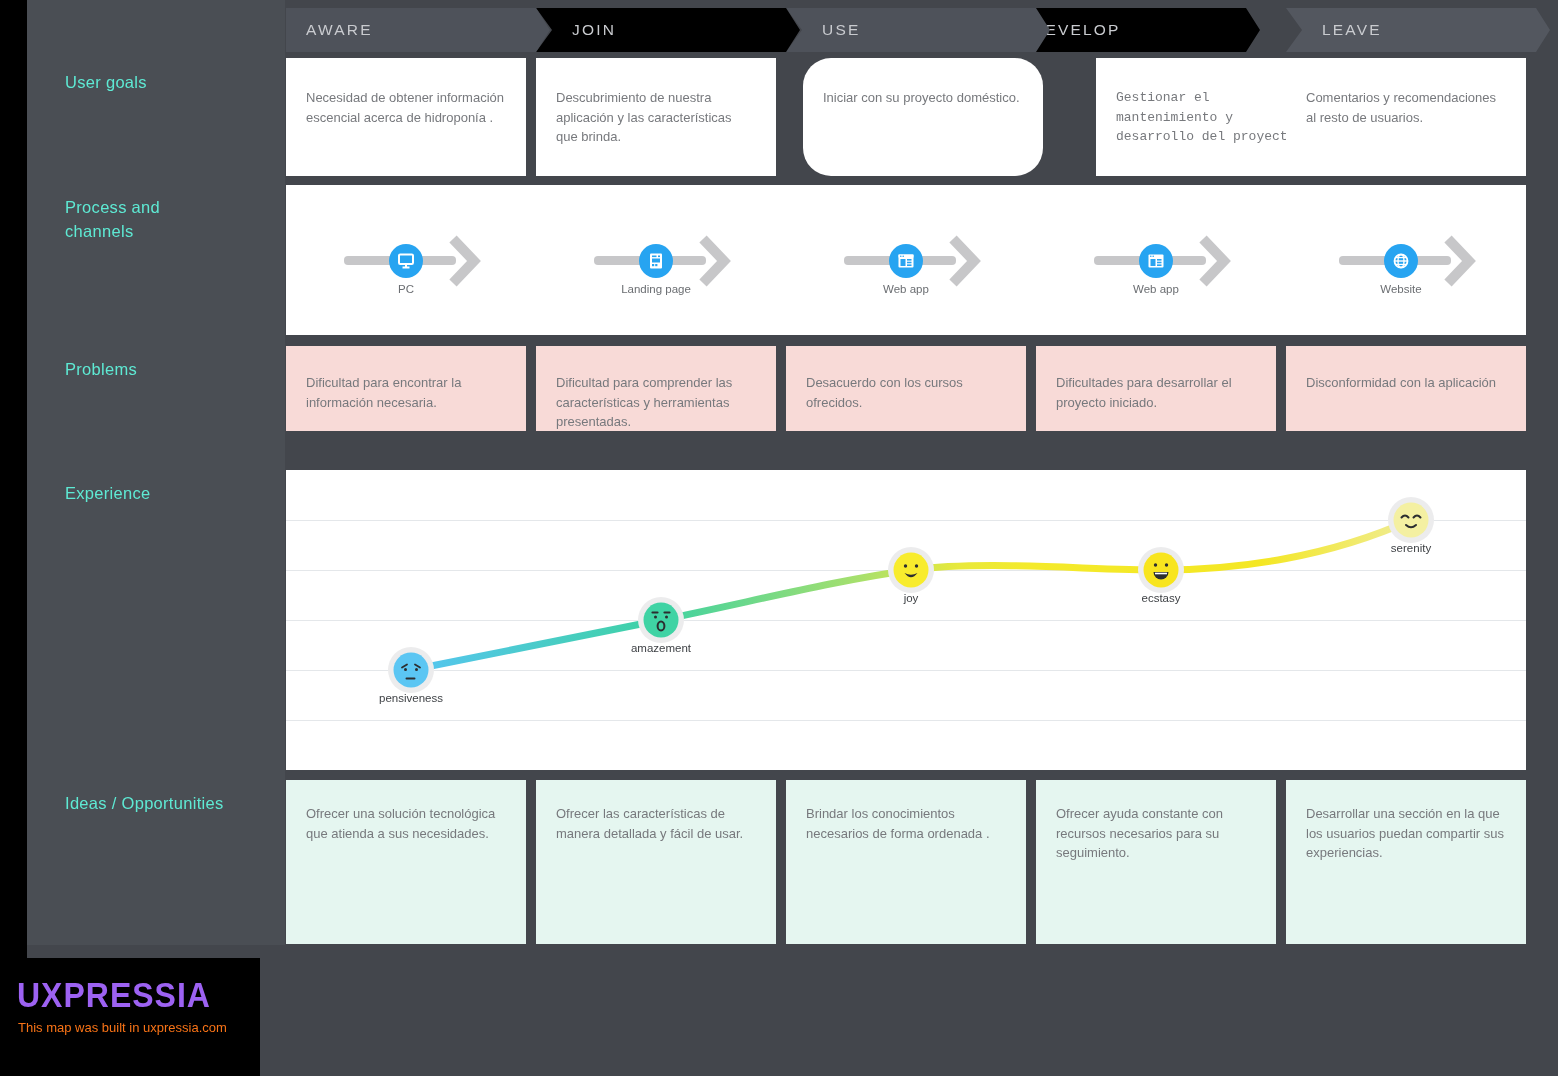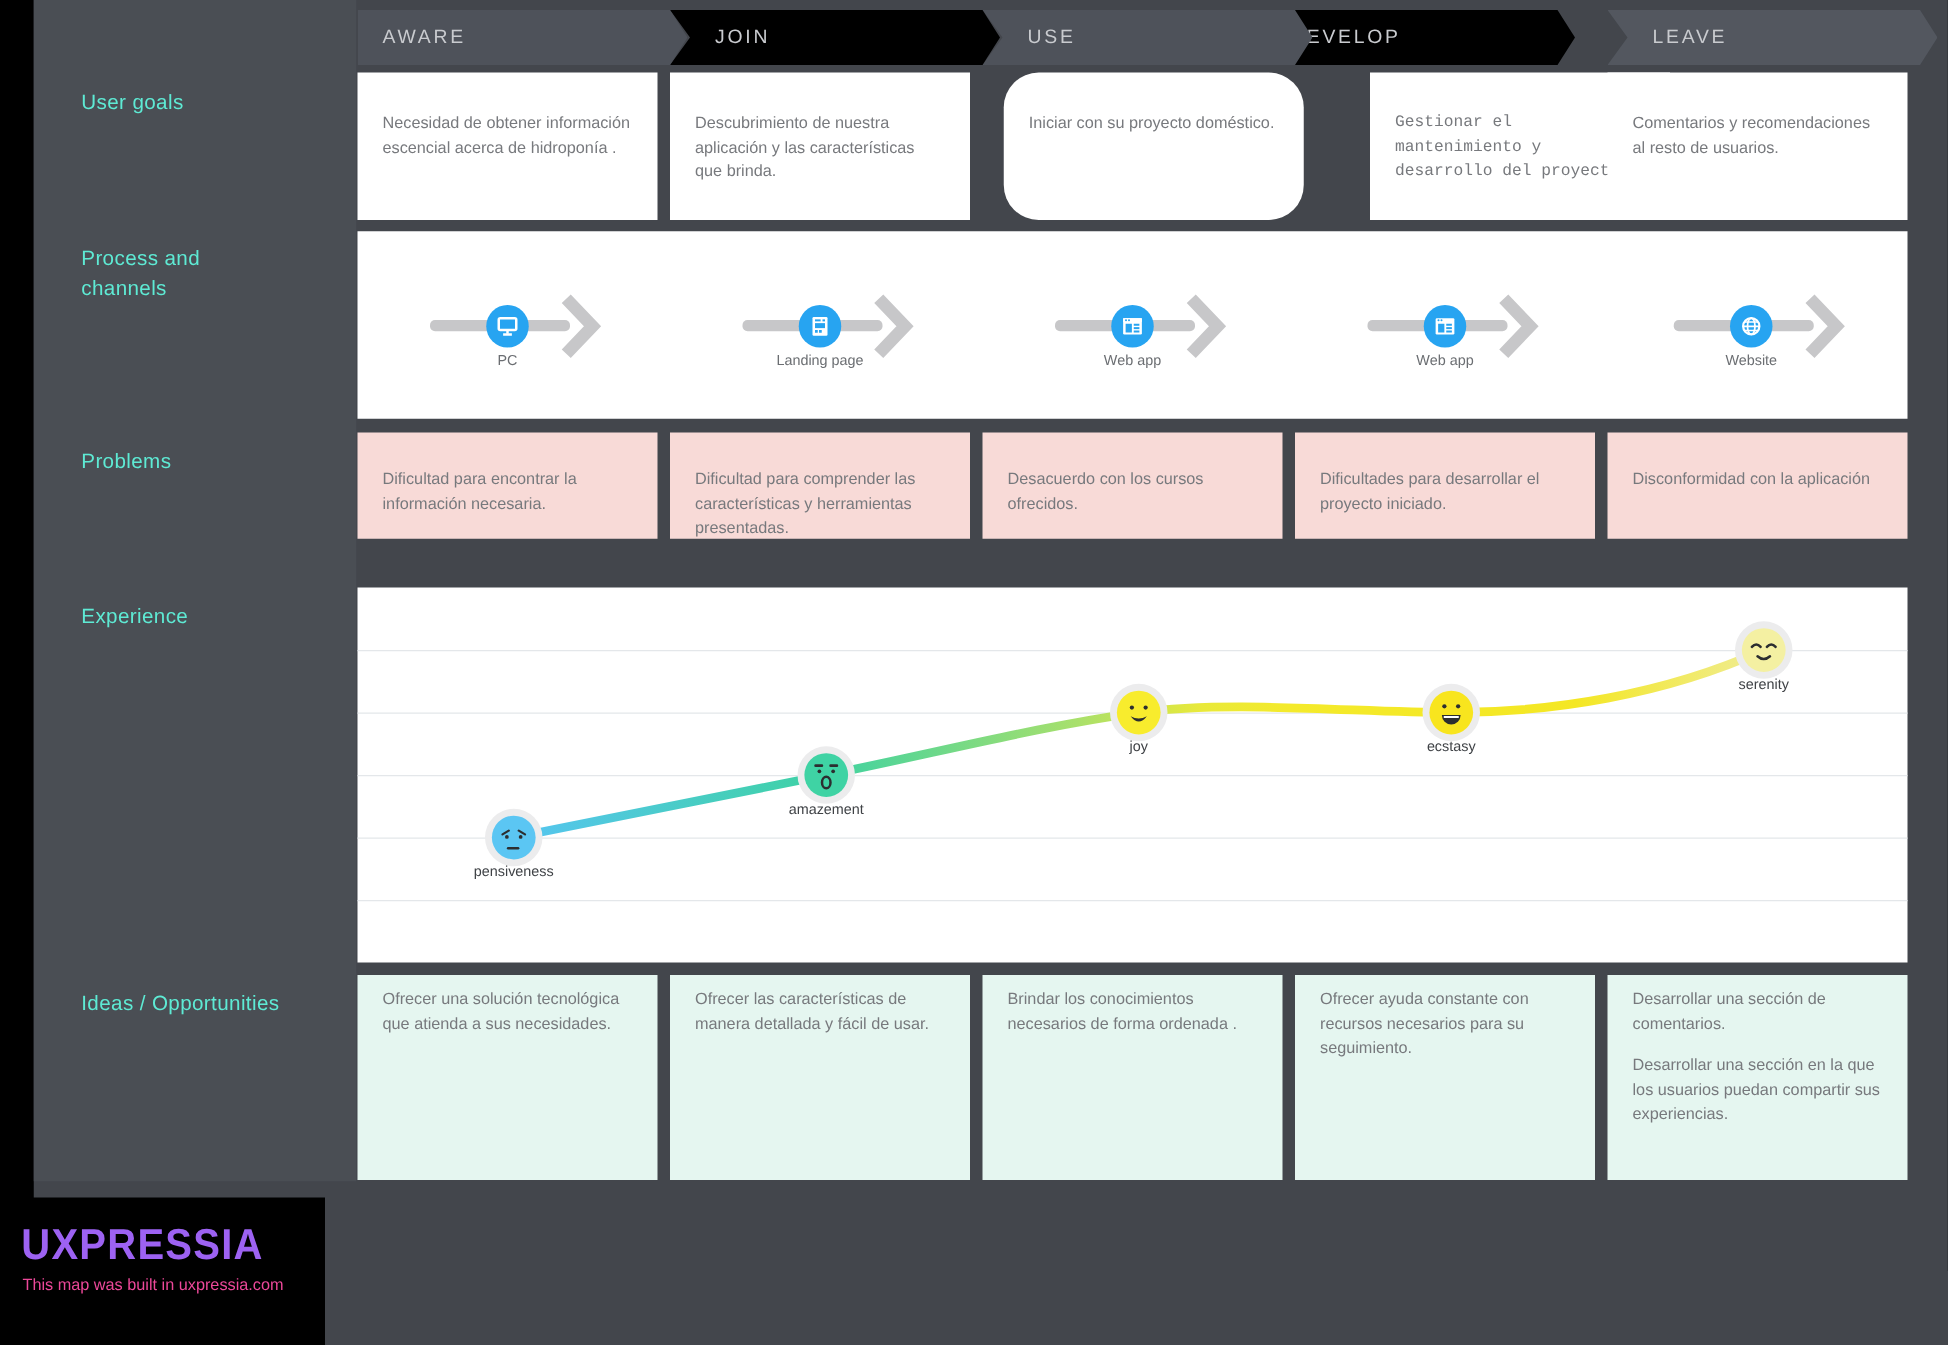--- a/index.html
+++ b/index.html
@@ -27,21 +27,21 @@
   .stage-light { background:#000000; }
   .stage-leave { background:#53575f; }
   
   .card {
     position:absolute; width:240px; background:#fff;
     padding:30px 20px 14px 20px; color:#77797d; font-size:13px; line-height:19.5px;
   }
   .card p + p { margin-top:14px; }
   .row-goals .card { top:58px;  height:118px; }
   .row-problems .card { top:346px; height:85px; background:#f8dad7; padding-top:27px; }
-  .row-ideas .card { top:780px; height:164px; background:#e5f6f0; padding-top:9px; }
+  .row-ideas .card { top:780px; height:164px; background:#e5f6f0; padding-top:24px; }
   
   .process-panel { position:absolute; left:286px; top:185px; width:1240px; height:150px; background:#fff; }
   .chan-line { position:absolute; height:9px; width:112px; border-radius:4px; background:#c7c7c9; top:71px; }
   .chan-circle {
     position:absolute; top:59px; width:34px; height:34px; border-radius:50%;
     background:#27a4f1; display:flex; align-items:center; justify-content:center;
   }
   .chan-arrow { position:absolute; top:49px; }
   .chan-label {
     position:absolute; top:97px; width:140px; text-align:center;
@@ -56,21 +56,21 @@
     position:absolute; width:140px; text-align:center;
     color:#3f4246; font-size:11.5px;
   }
   
   .logo-box { position:absolute; left:0; top:958px; width:260px; height:118px; background:#000; }
   .logo-text {
     position:absolute; left:17px; top:18px; color:#9d62f2;
     font-size:32px; font-weight:bold; letter-spacing:1px;
     transform:scaleY(1.08); transform-origin:left top;
   }
-  .logo-tagline { position:absolute; left:18px; top:62px; color:#ec4899; font-size:13px; }
+  .logo-tagline { position:absolute; left:18px; top:62px; color:#f97316; font-size:13px; }
 </style>
 </head>
 <body>
 
 <div id="map">
   <div class="black-strip"></div>
   <div class="sidebar"></div>
 
   <div class="side-label" style="top:70px;">User goals</div>
   <div class="side-label" style="top:195px; width:155px;">Process and channels</div>
@@ -289,21 +289,20 @@
     <div class="card" style="left:536px;">
         <p>Ofrecer las características de manera detallada y fácil de usar.</p>
       </div>
     <div class="card" style="left:786px;">
         <p>Brindar los conocimientos necesarios de forma ordenada .</p>
       </div>
     <div class="card" style="left:1036px;">
         <p>Ofrecer ayuda constante con recursos necesarios para su seguimiento.</p>
       </div>
     <div class="card" style="left:1286px;">
-      <p>Desarrollar una sección de comentarios.</p>
       <p>Desarrollar una sección en la que los usuarios puedan compartir sus experiencias.</p>
     </div>
   </div>
 
   <div class="logo-box">
     <div class="logo-text">UXPRESSIA</div>
     <div class="logo-tagline">This map was built in uxpressia.com</div>
   </div>
 </div>
 

